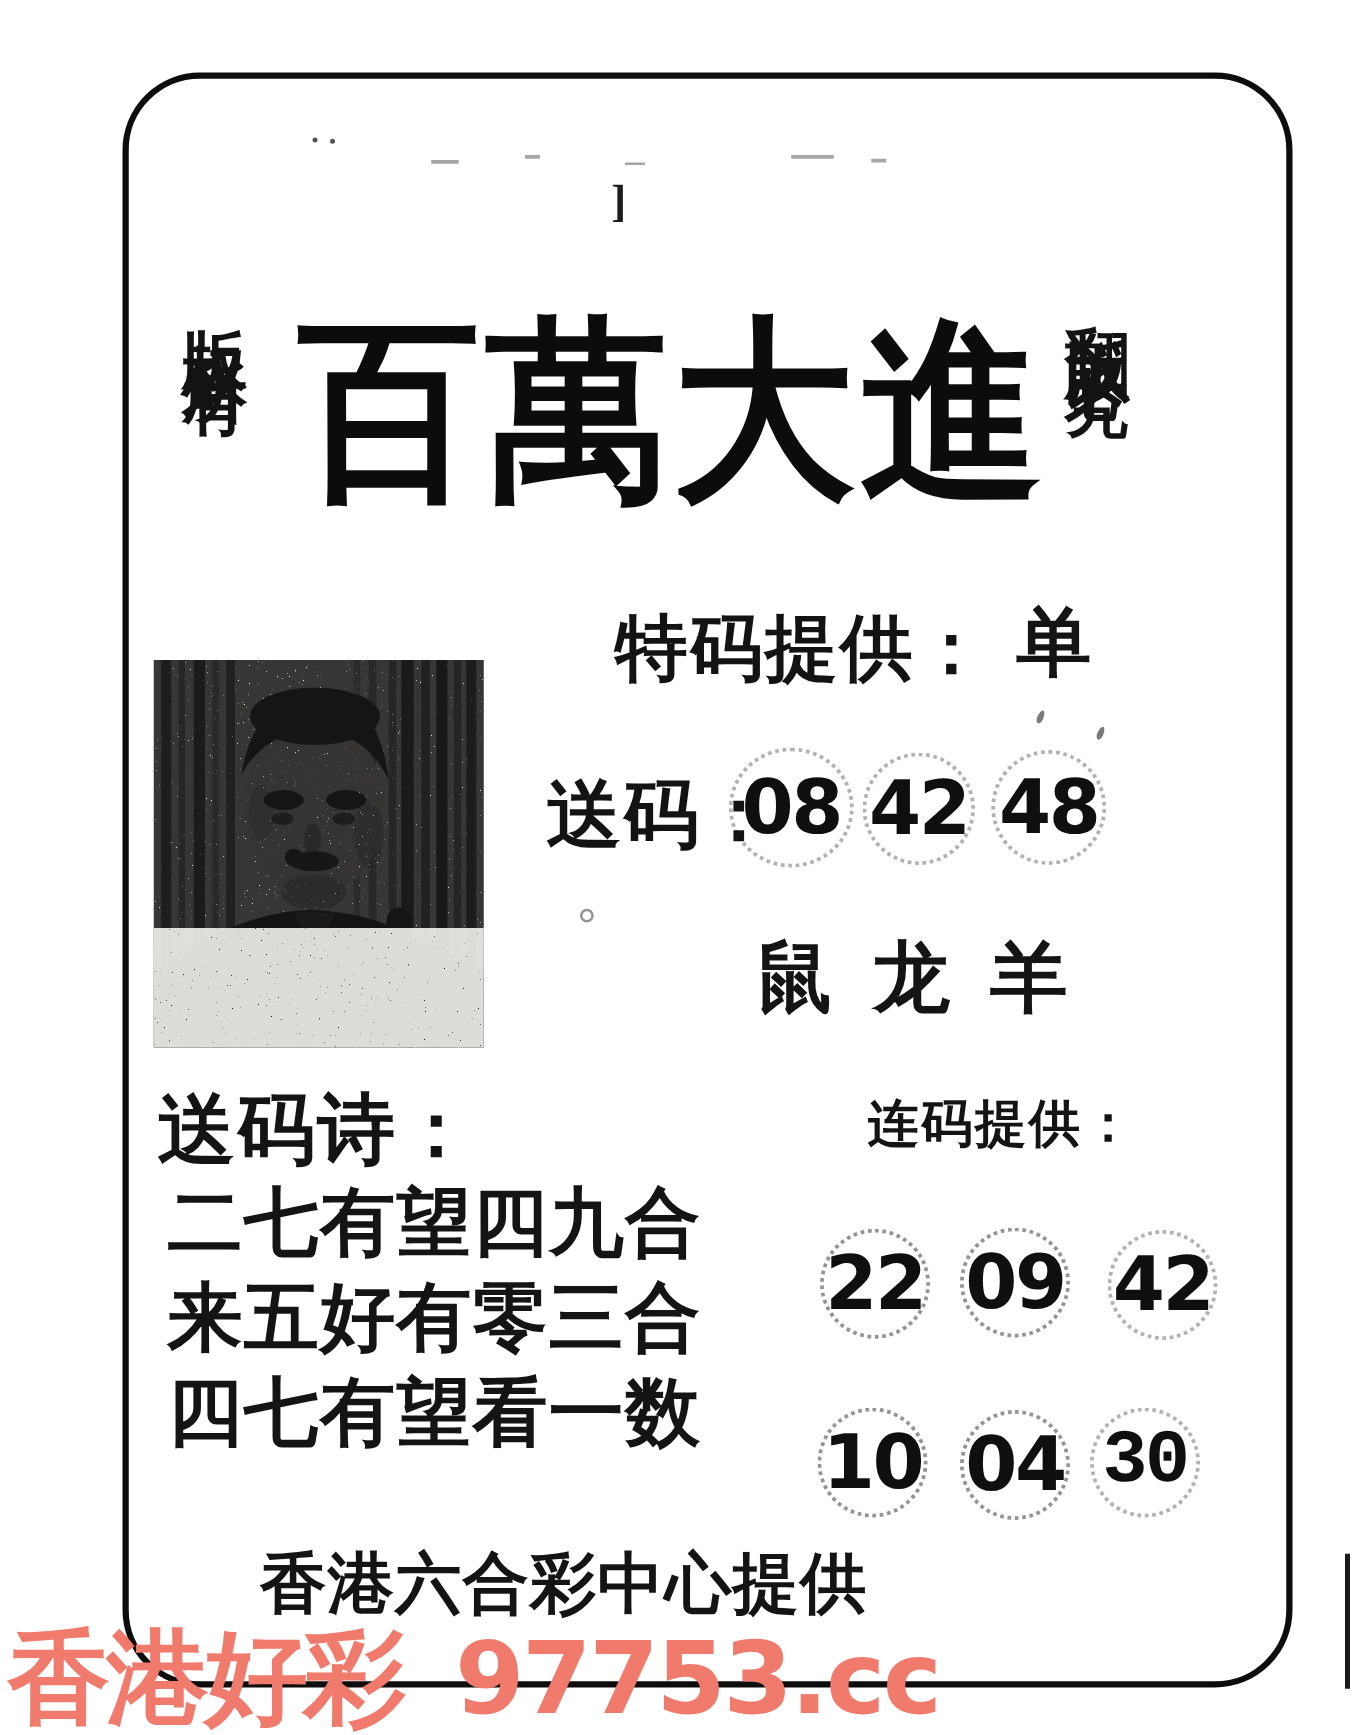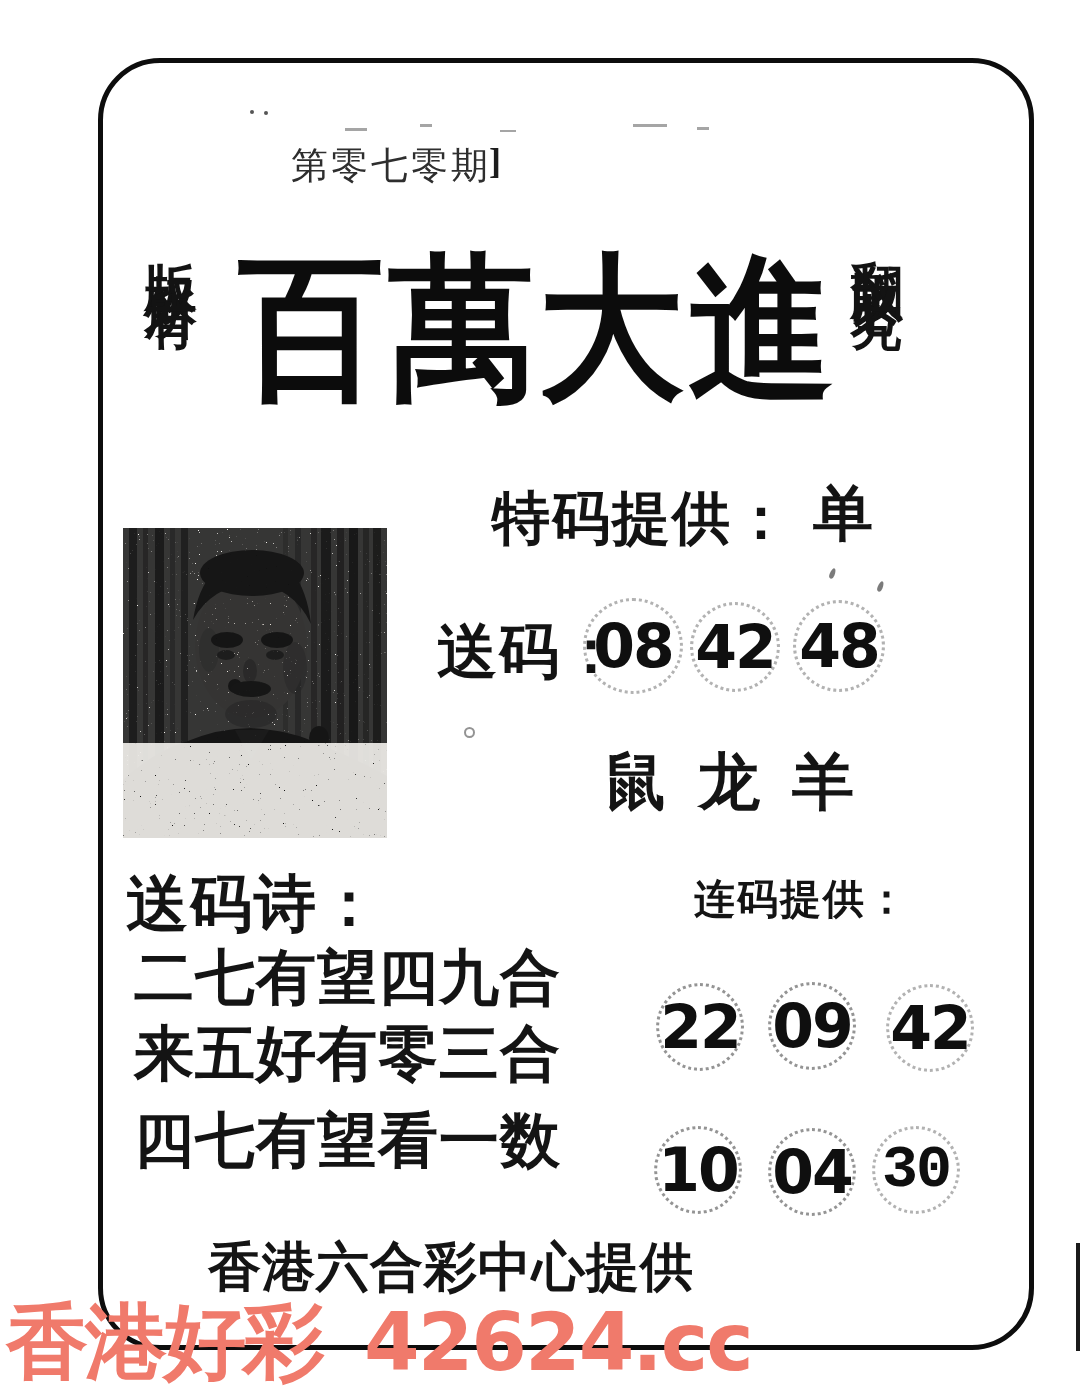--- a/index.html
+++ b/index.html
@@ -41,21 +41,21 @@
   .send-c{width:100px;height:96px;font-size:60px;border-color:rgba(0,0,0,.30);}
   .c-08{left:583px;top:598px;} .c-36{left:690px;top:602px;width:90px;height:90px;}
   .c-48{left:793px;top:600px;width:92px;height:92px;}
   .link-c{width:88px;height:88px;font-size:60px;}
   .c-22{left:656px;top:983px;} .c-09{left:768px;top:982px;} .c-42{left:886px;top:984px;border-color:rgba(0,0,0,.30);}
   .c-10{left:654px;top:1126px;} .c-04{left:768px;top:1128px;} .c-30{left:872px;top:1126px;border-color:rgba(0,0,0,.30);font-family:Liberation Mono, monospace;}
 
   
   .poem-title{left:126px;top:862px;font-size:62px;font-weight:700;letter-spacing:2px;}
   .poem-line{left:134px;font-size:60px;font-weight:700;letter-spacing:1px;white-space:nowrap;}
-  .pl0{top:938px;} .pl1{top:1014px;} .pl2{top:1090px;margin-top:11px;}
+  .pl0{top:938px;} .pl1{top:1014px;} .pl2{top:1090px;}
 
   
   .linked-title{left:694px;top:872px;font-size:41px;font-weight:700;letter-spacing:2px;}
 
   
   .footer{left:208px;top:1232px;font-size:53px;font-weight:600;letter-spacing:1px;}
   .watermark{left:6px;top:1288px;display:flex;align-items:baseline;gap:42px;
              font-family:"DejaVu Sans","Liberation Sans",sans-serif;color:#F07A6B;}
   .wm-cn{font-size:82px;font-weight:900;letter-spacing:-3px;}
   .wm-site{font-size:80px;font-weight:800;letter-spacing:-2px;}
@@ -77,21 +77,20 @@
   .cm1{left:830px;top:568px;} .cm2{left:878px;top:581px;}
   .edge-line{left:1076px;top:1243px;width:4px;height:108px;background:#1a1a1a;}
 </style>
 </head>
 <body>
 
 <div class="stage">
 
   <div class="abs card-border"></div>
 
-  <div class="abs issue">第零七零期</div>
   <div class="abs bracket">]</div>
 
   <div class="abs vcol left">版权所有</div>
   <div class="abs vcol right">翻版必究</div>
 
   <div class="abs title">百萬大進</div>
 
   <div class="abs special-label row-label">特码提供：</div>
   <div class="abs special-value">单</div>
 
@@ -173,21 +172,21 @@
   <div class="abs circle link-c c-09">09</div>
   <div class="abs circle link-c c-42">42</div>
   <div class="abs circle link-c c-10">10</div>
   <div class="abs circle link-c c-04">04</div>
   <div class="abs circle link-c c-30">30</div>
 
   <div class="abs footer">香港六合彩中心提供</div>
 
   <div class="abs watermark">
     <span class="wm-cn">香港好彩</span>
-    <span class="wm-site">42624.cc</span>
+    <span class="wm-site">97753.cc</span>
   </div>
 
   <div class="abs dot d1"></div>
   <div class="abs dot d2"></div>
   <div class="abs dash da1"></div>
   <div class="abs dash da2"></div>
   <div class="abs dash da3"></div>
   <div class="abs dash da4"></div>
   <div class="abs dash da5"></div>
   <div class="abs ringlet"></div>

